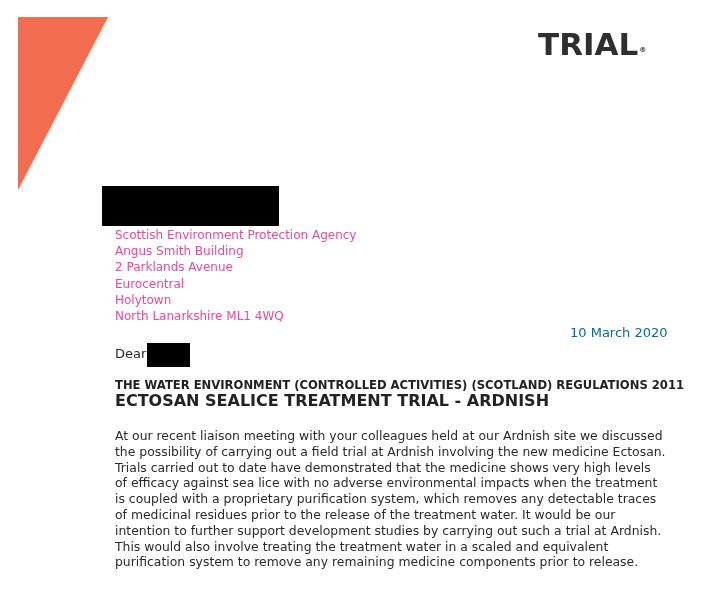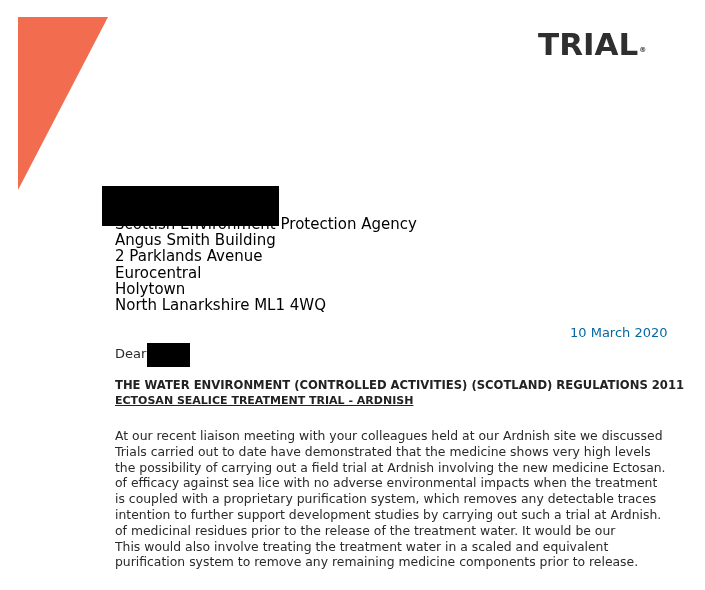--- a/index.html
+++ b/index.html
@@ -11,30 +11,30 @@
     position: absolute; left: 0; top: 0; width: 110px; height: 195px;
   }
   .logo {
     position: absolute; left: 538px; top: 24px;
     font-family: "DejaVu Sans", sans-serif; font-weight: bold; font-size: 31px;
     letter-spacing: 0px; color: #2f2f2f; line-height: 40px;
   }
   .logo .reg { font-size: 7px; vertical-align: top; position: relative; top: 6px; margin-left: 1px; }
   .redact { position: absolute; background: #000; }
   .address {
-    position: absolute; left: 115px; top: 216px; font-size: 15px; line-height: 16.2px; color: #000000;
+    position: absolute; left: 115px; top: 227px; font-size: 12px; line-height: 16.2px; color: #ec4899;
   }
   .address div { white-space: nowrap; }
   .date { position: absolute; left: 570px; top: 325px; font-size: 13px; color: #0369a1; white-space: nowrap; }
   .salutation { position: absolute; left: 115px; top: 346px; font-size: 13px; color: #2a2a2a; }
   .heading {
     position: absolute; left: 115px; top: 378px; font-size: 11.6px; font-weight: bold; line-height: 15px;
     color: #222; white-space: nowrap;
   }
-  .heading .line2 { font-size: 11px; text-decoration: underline; }
+  .heading .line2 { font-size: 16px; }
   .body-text {
     position: absolute; left: 115px; top: 428px; width: 548px; font-size: 12.4px; line-height: 15.8px;
     color: #2a2a2a; text-align: justify;
   }
   .body-text span { display: block; white-space: nowrap; }
 </style>
 </head>
 <body>
 
 <svg class="triangle" viewBox="0 0 110 195">
@@ -59,21 +59,21 @@
 <div class="salutation">Dear</div>
 <div class="redact" style="left:147px; top:343px; width:43px; height:24px;"></div>
 
 <div class="heading">
   <div>THE WATER ENVIRONMENT (CONTROLLED ACTIVITIES) (SCOTLAND) REGULATIONS 2011</div>
   <div class="line2">ECTOSAN SEALICE TREATMENT TRIAL - ARDNISH</div>
 </div>
 
 <div class="body-text">
   <span>At our recent liaison meeting with your colleagues held at our Ardnish site we discussed</span>
+  <span>the possibility of carrying out a field trial at Ardnish involving the new medicine Ectosan.</span>
   <span>Trials carried out to date have demonstrated that the medicine shows very high levels</span>
-  <span>the possibility of carrying out a field trial at Ardnish involving the new medicine Ectosan.</span>
   <span>of efficacy against sea lice with no adverse environmental impacts when the treatment</span>
   <span>is coupled with a proprietary purification system, which removes any detectable traces</span>
+  <span>of medicinal residues prior to the release of the treatment water. It would be our</span>
   <span>intention to further support development studies by carrying out such a trial at Ardnish.</span>
-  <span>of medicinal residues prior to the release of the treatment water. It would be our</span>
   <span>This would also involve treating the treatment water in a scaled and equivalent</span>
   <span>purification system to remove any remaining medicine components prior to release.</span>
 </div>
 
 </body></html>

